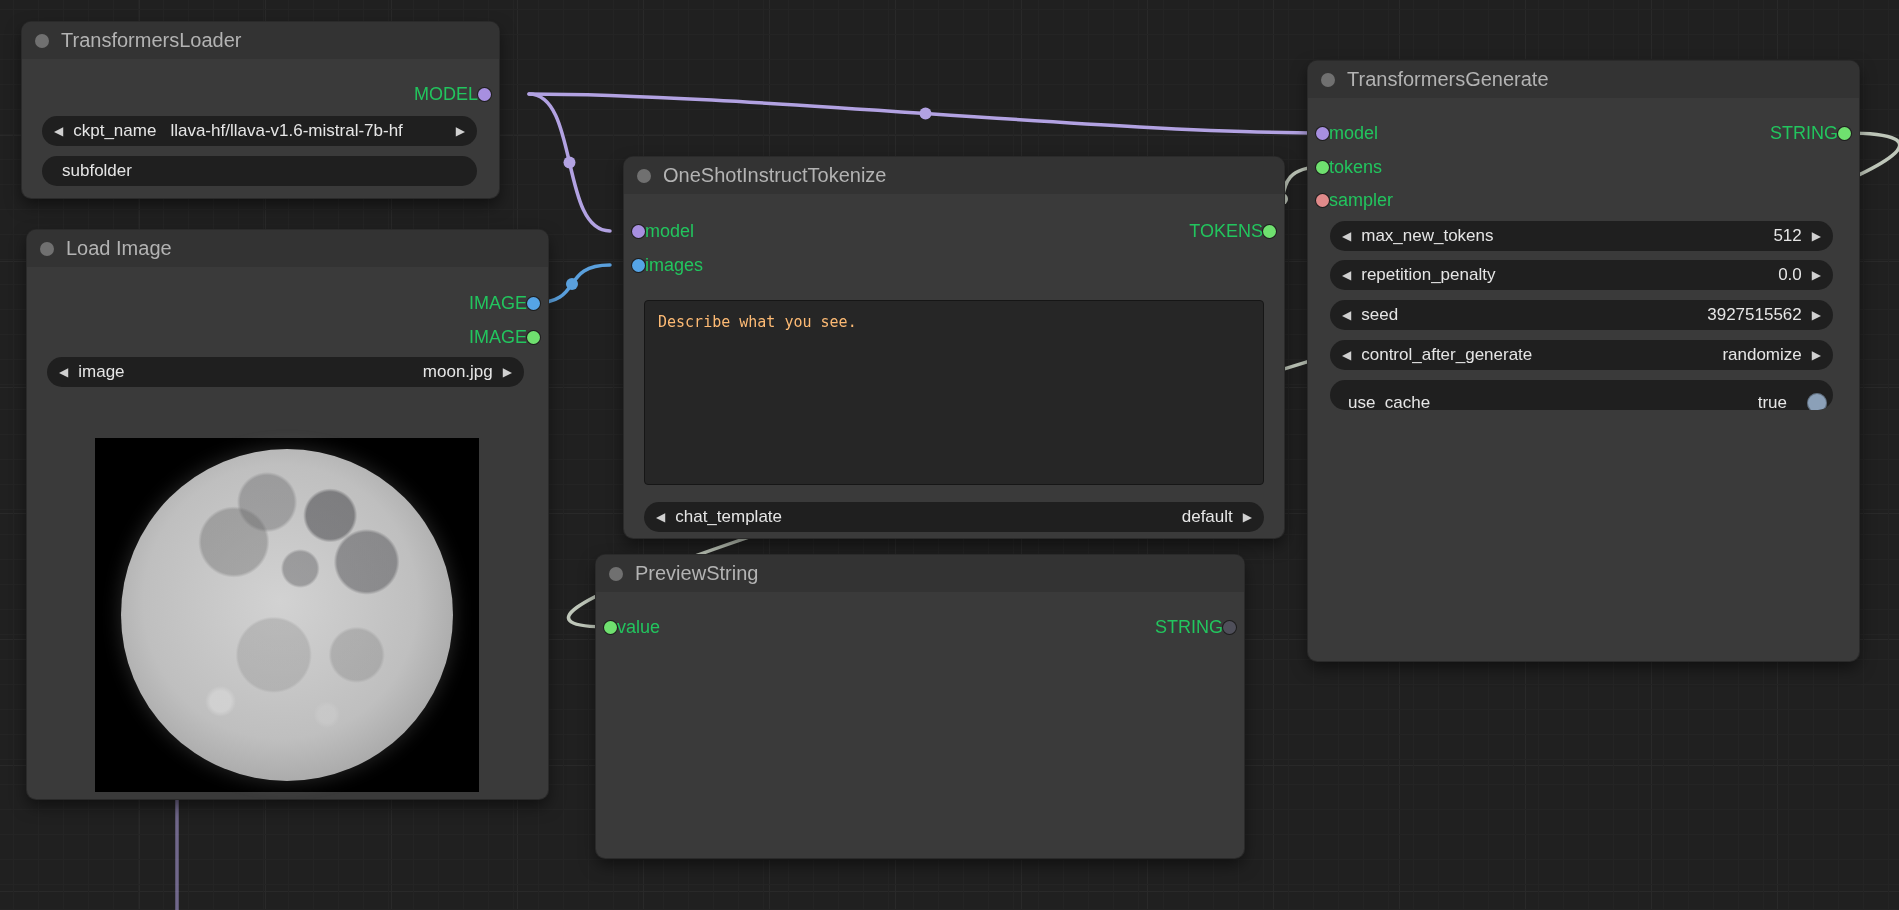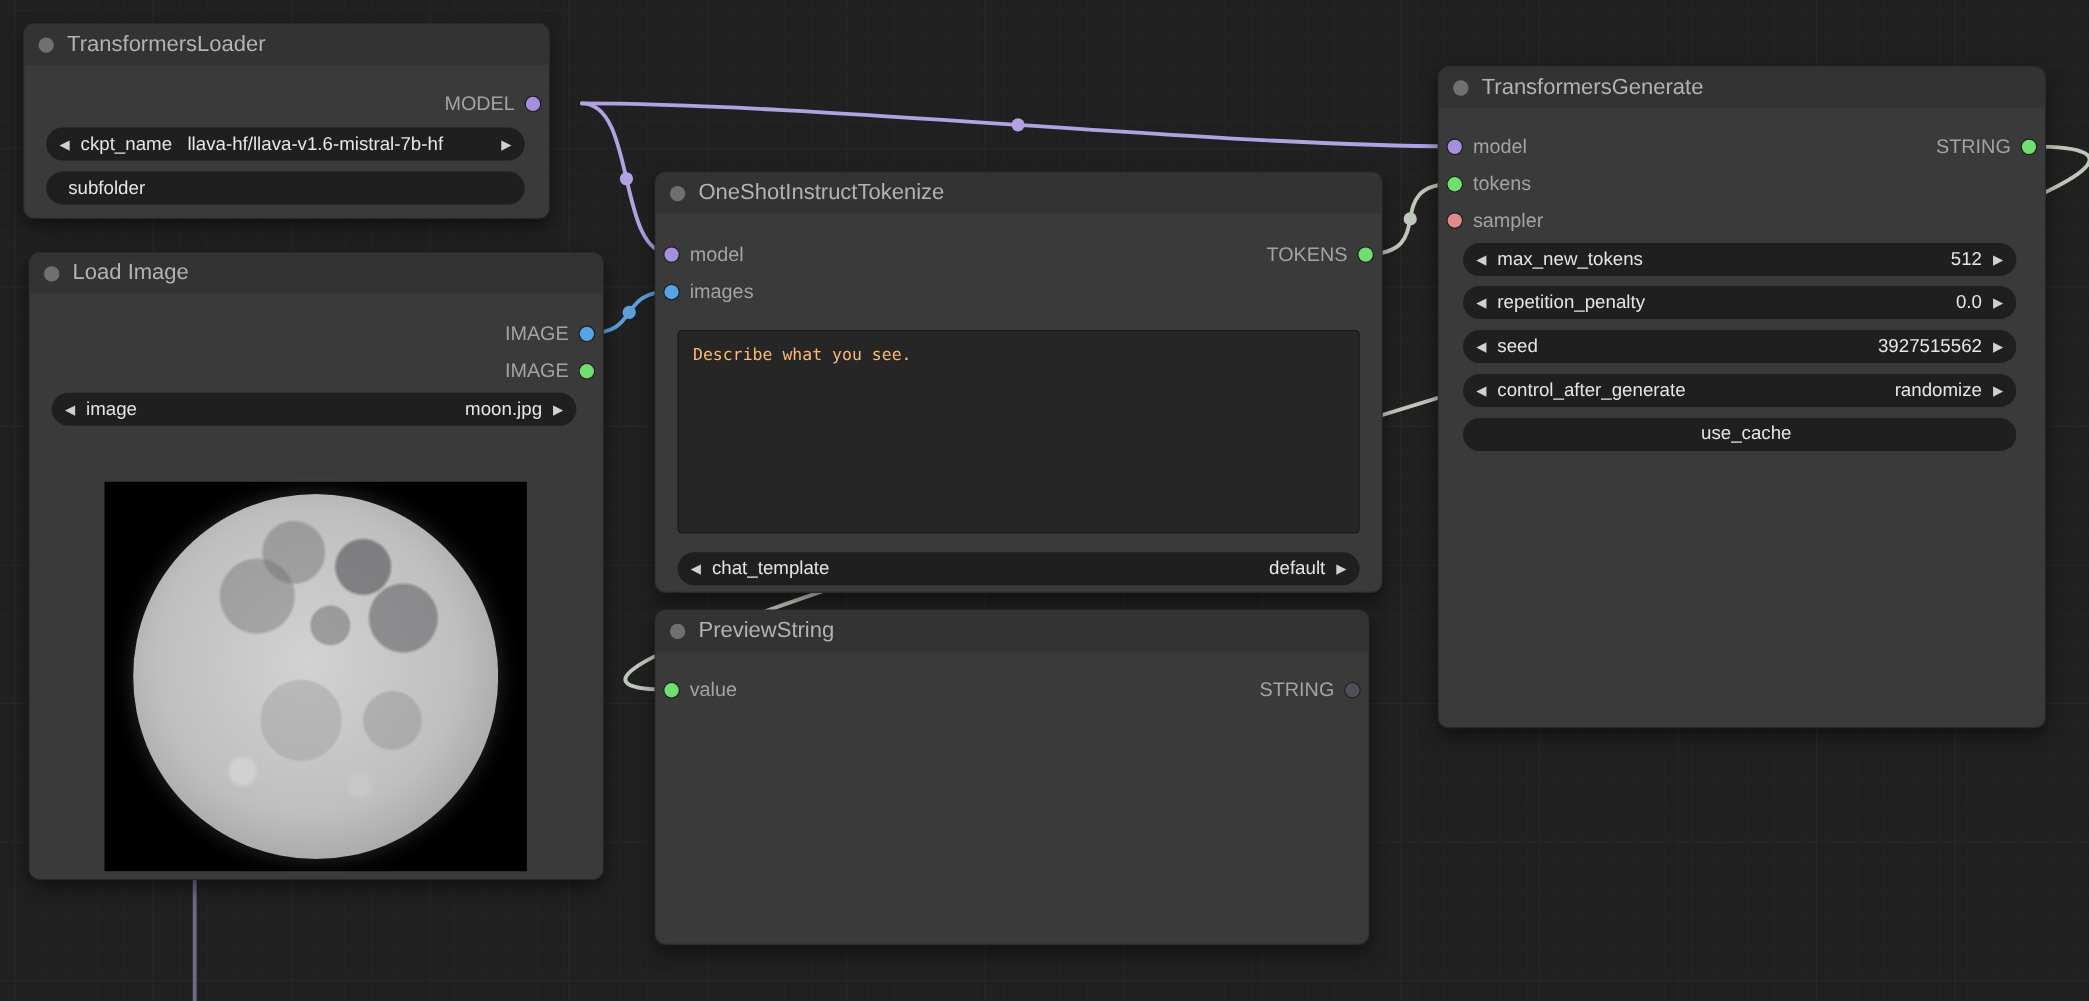--- a/index.html
+++ b/index.html
@@ -35,22 +35,22 @@
   }
   .ntitle {
     height: 37px; background: #333333; border-radius: 9px 9px 0 0;
     display: flex; align-items: center; gap: 12px; padding: 0 13px;
     color: #b3b3b3; font-size: 20px;
   }
   .tdot { width: 14px; height: 14px; border-radius: 50%; background: #707070; flex: none; }
 
   .slot {
     position: absolute; height: 26px;
-    display: flex; align-items: center; gap: 10px;
-    color: #a3a3a3; font-size: 18px; white-space: nowrap;
+    display: flex; align-items: center; 
+    color: #22c55e; font-size: 18px; white-space: nowrap;
   }
   .slot.in  { left: 8px; }
   .slot.out { right: 8px; }
   .slot-dot {
     width: 13px; height: 13px; border-radius: 50%;
     box-shadow: 0 0 0 1px rgba(0,0,0,.5); flex: none;
   }
   .c-model { background: var(--model-slot); }
   .c-image { background: var(--image-slot); }
   .c-green { background: var(--green-slot); }
@@ -60,21 +60,21 @@
   .widget {
     position: absolute; height: 30px;
     background: #1f1f1f; border-radius: 15px;
     display: flex; align-items: center; gap: 10px;
     padding: 0 12px; font-size: 17px; color: #bdbdbd; white-space: nowrap;
     overflow: hidden;
   }
   .widget .arrow { font-size: 12px; color: #d0d0d0; flex: none; }
   .widget .wname { color: #e5e5e5; }
   .widget .wval  { margin-left: auto; color: #e6e6e6; }
-  .widget.toggle-widget { padding: 4px 6px 0 18px; flex-direction: column; }
+  .widget.toggle-widget { padding: 16px 6px 0 18px; }
   .toggle-dot {
     width: 20px; height: 20px; border-radius: 50%;
     background: var(--toggle); margin-left: 10px; flex: none;
     box-shadow: inset 0 0 0 1px rgba(0,0,0,.3);
   }
 
   .btn-widget {
     position: absolute; height: 32px;
     background: #262626; border: 1px solid #646464; border-radius: 5px;
     color: #dcdcdc; font-size: 18px;
@@ -163,21 +163,21 @@
       <span class="arrow">◀</span>
       <span class="wname">image</span>
       <span class="wval">moon.jpg</span>
       <span class="arrow">▶</span>
     </div>
     <div class="moon-frame" style="left:68px;top:208px;width:384px;height:354px">
       <div class="moon"></div>
     </div>
   </div>
 
-  <div class="node" style="left:596px;top:157px;width:660px;height:381px">
+  <div class="node" style="left:624px;top:157px;width:660px;height:381px">
     <div class="ntitle">
       <span class="tdot"></span>
       <span>OneShotInstructTokenize</span>
     </div>
     <div class="slot in" style="top:61px">
       <span class="slot-dot c-model"></span>
       <span class="slot-label">model</span>
     </div>
     <div class="slot in" style="top:95px">
       <span class="slot-dot c-image"></span>

